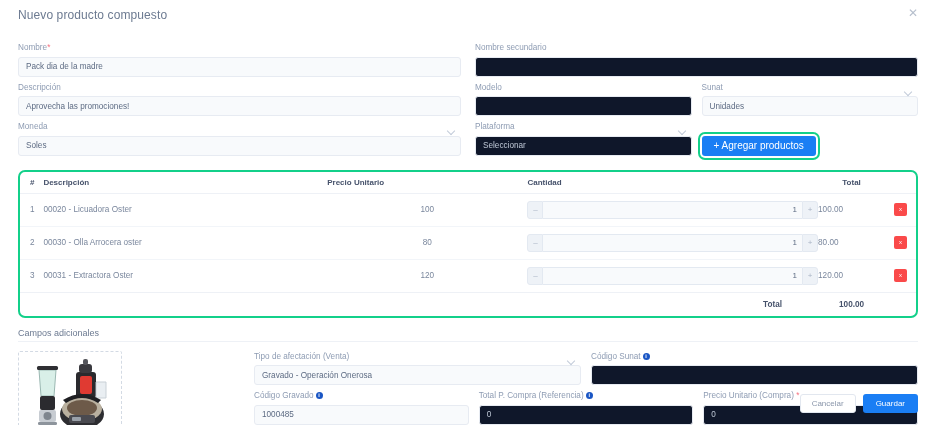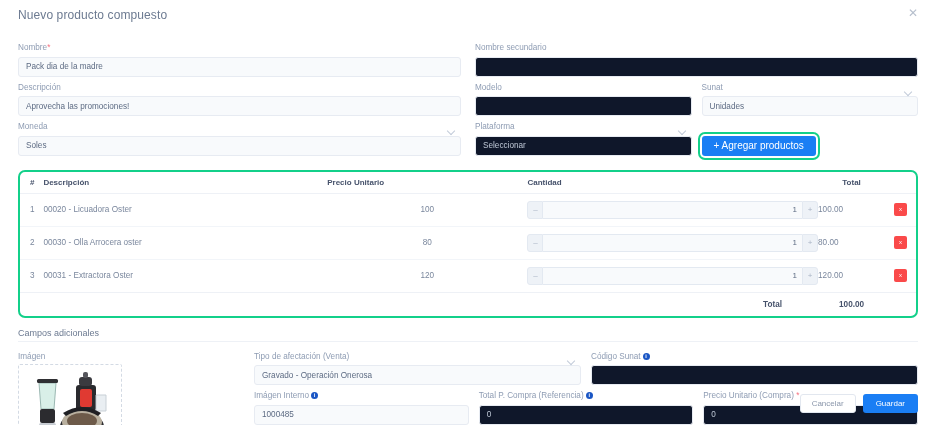--- a/index.html
+++ b/index.html
@@ -255,21 +255,20 @@
         </tr>
       </tfoot>
     </table>
   </div>
 
   <div class="sec-title">Campos adicionales</div>
   <div class="sec-rule"></div>
 
   <div class="addgrid">
     <div class="img-col">
-      <span class="lbl">Imágen</span>
       <div class="img-box">
         <svg viewBox="0 0 104 82" width="104" height="82">
           <rect width="104" height="82" fill="#ffffff"></rect>
 
           <path d="M20 18 h17 l-2 26 h-13 z" fill="#d9efe8" stroke="#9bb8b2" stroke-width="1"></path>
           <rect x="18" y="14" width="21" height="4" rx="1.5" fill="#2f2f33"></rect>
           <rect x="21" y="44" width="15" height="14" rx="2" fill="#2b2b2f"></rect>
           <rect x="20" y="58" width="17" height="12" rx="2" fill="#c7ccd2"></rect>
           <circle cx="28.5" cy="64" r="4" fill="#7e858e"></circle>
           <rect x="19" y="70" width="19" height="3" rx="1.2" fill="#8d949c"></rect>
@@ -297,21 +296,21 @@
           <input class="fld" readonly="" value="Gravado - Operación Onerosa" style="">
           <span class="chev"></span>
         </div>
         <div class="col">
           <span class="lbl"><span>Código Sunat</span><span class="info-i">i</span></span>
           <input class="fld empty" value="" style="">
         </div>
       </div>
       <div class="row">
         <div class="col">
-          <span class="lbl"><span>Imágen Interno</span><span class="info-i">i</span></span>
+          <span class="lbl"><span>Código Gravado</span><span class="info-i">i</span></span>
           <input class="fld" value="1000485" style="">
         </div>
         <div class="col">
           <span class="lbl"><span>Total P. Compra (Referencia)</span><span class="info-i">i</span></span>
           <input class="fld empty" placeholder="0" style="">
         </div>
         <div class="col">
           <span class="lbl"><span>Precio Unitario (Compra)</span> <span class="req">*</span></span>
           <input class="fld empty" placeholder="0" style="">
         </div>

